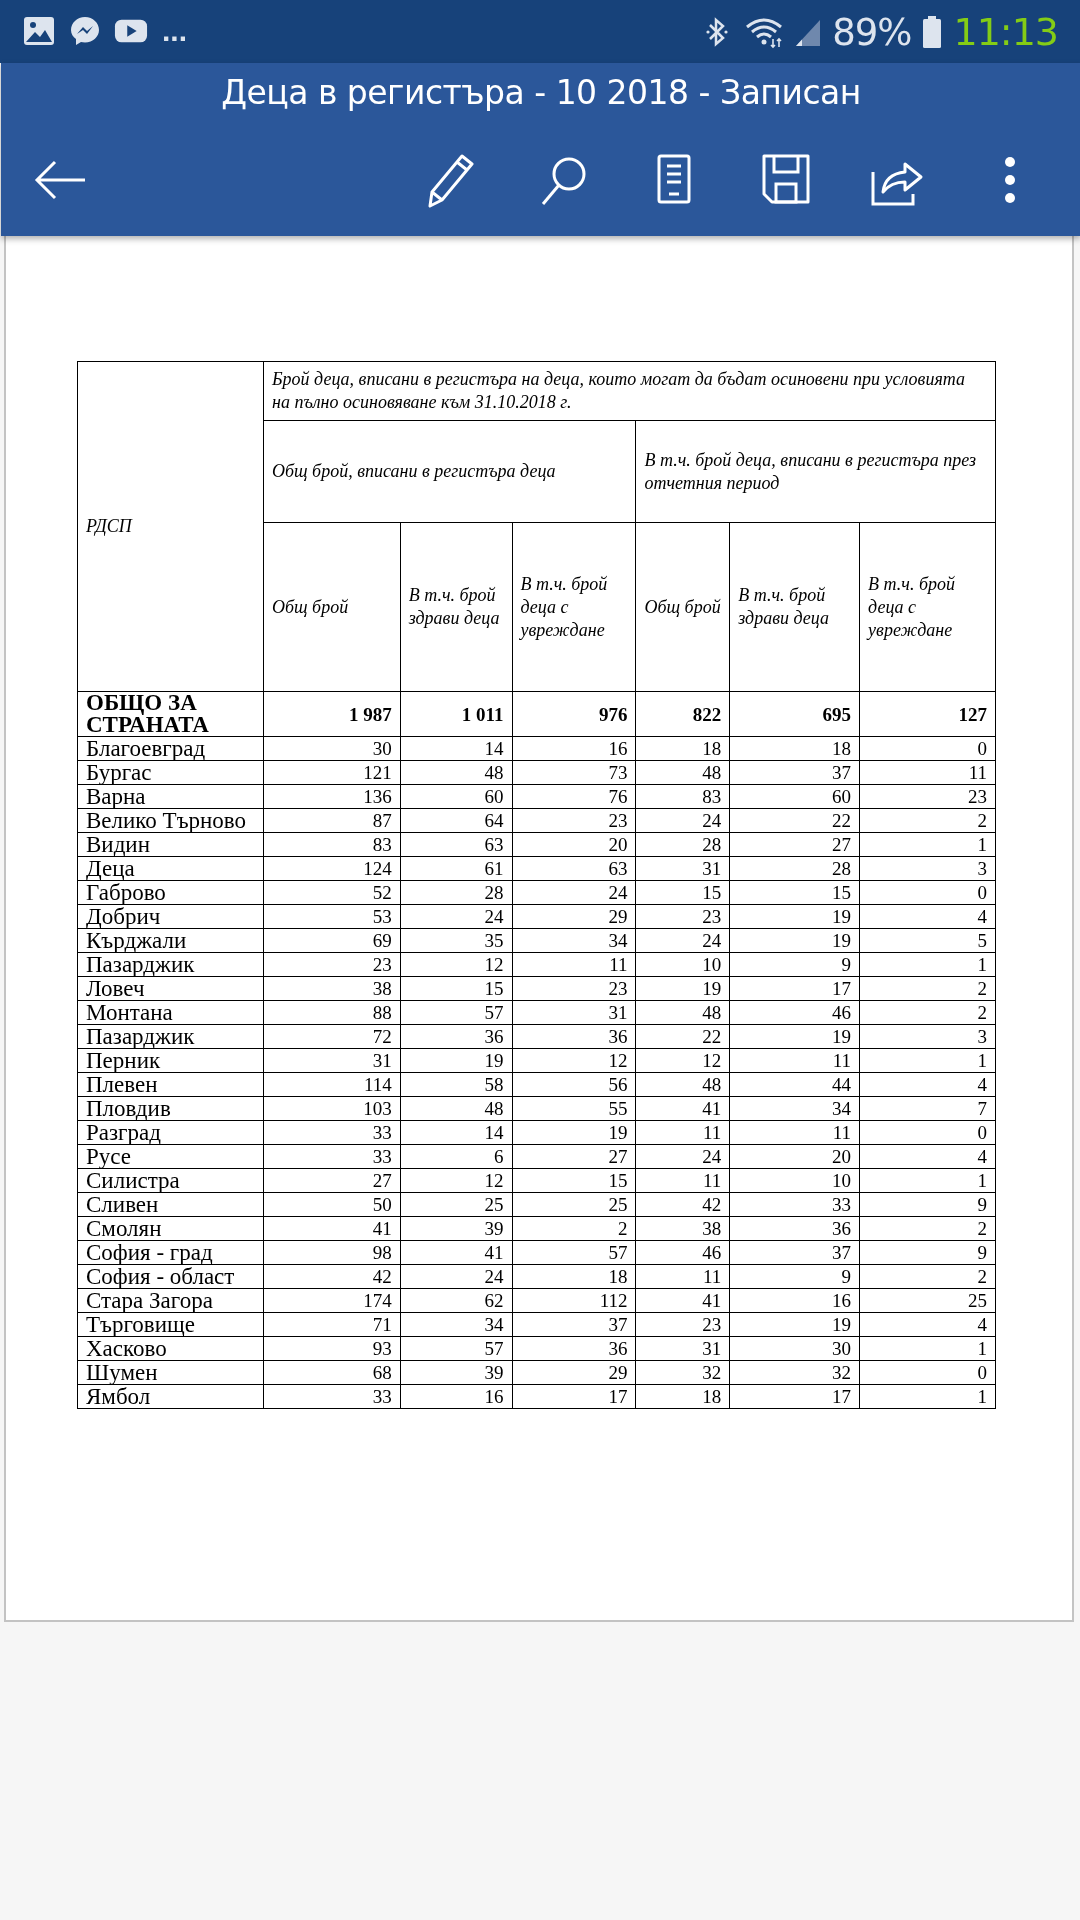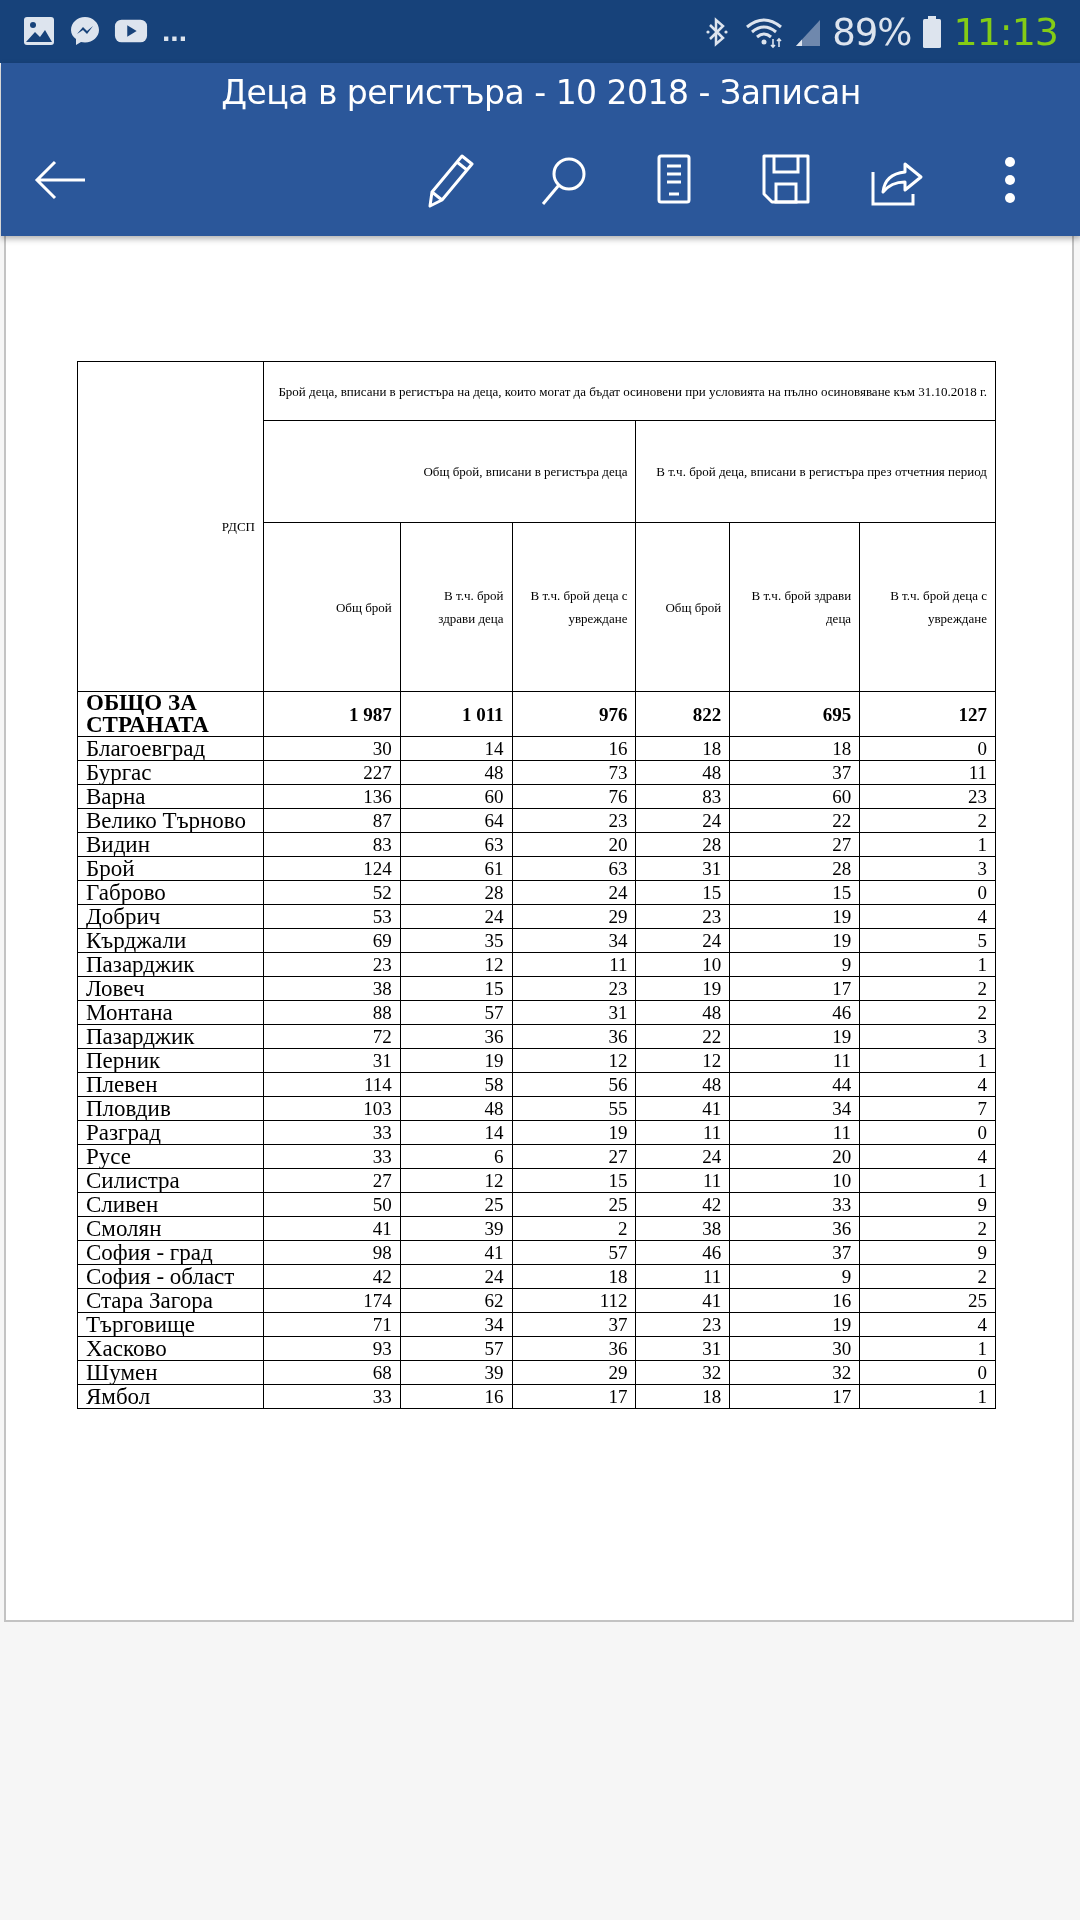--- a/index.html
+++ b/index.html
@@ -10,21 +10,21 @@
   .sb-dots { font-size:30px; font-weight:bold; color:#dde4ee; margin-left:2px; line-height:34px; }
   .sb-right { position:absolute; right:22px; top:10px; display:flex; align-items:center; gap:10px; }
   .sb-batt-text { font-size:37px; color:#dde4ee; font-family:"DejaVu Sans", sans-serif; letter-spacing:-1px; }
   .sb-time { font-size:38px; color:#84cc16; font-family:"DejaVu Sans", sans-serif; letter-spacing:-1px; }
   .appbar { position:absolute; left:1px; top:63px; width:1080px; height:173px; background:#2b579a; box-shadow:0 3px 6px rgba(0,0,0,0.3); z-index:2; }
   .doc-title { position:absolute; left:0; right:0; top:10px; text-align:center; color:#fff; font-size:33px; font-family:"DejaVu Sans", sans-serif; letter-spacing:-0.5px; }
   .tb { position:absolute; top:85px; width:64px; height:64px; display:flex; align-items:center; justify-content:center; }
   .page-area { position:absolute; left:4px; top:236px; width:1070px; height:1386px; background:#fff; border:2px solid #c3c3c3; border-top:none; box-sizing:border-box; }
   table.reg { position:absolute; left:77px; top:361px; width:919px; border-collapse:collapse; font-family:"Liberation Serif", serif; color:#000; }
   table.reg td, table.reg th { border:1px solid #000; padding:0 8px; }
-  table.reg th { font-weight:normal; font-size:13px; line-height:23px; text-align:right; }
+  table.reg th { font-weight:normal; font-size:18px; line-height:23px; text-align:left;font-style:italic; }
   th.maintitle { font-weight:bold; height:58px; }
   th.sub { height:101px; }
   th.col { height:168px; }
   td.name { text-align:left; font-size:23px; height:23px; line-height:23px; white-space:nowrap; }
   td.num { text-align:right; font-size:19px; height:23px; line-height:23px; }
   tr.total td { font-weight:bold; height:44px; }
   tr.total td.name { line-height:22px; white-space:normal; }
 </style>
 </head>
 <body>
@@ -177,21 +177,21 @@
         <td class="name">Благоевград</td>
         <td class="num">30</td>
         <td class="num">14</td>
         <td class="num">16</td>
         <td class="num">18</td>
         <td class="num">18</td>
         <td class="num">0</td>
       </tr>
       <tr>
         <td class="name">Бургас</td>
-        <td class="num">227</td>
+        <td class="num">121</td>
         <td class="num">48</td>
         <td class="num">73</td>
         <td class="num">48</td>
         <td class="num">37</td>
         <td class="num">11</td>
       </tr>
       <tr>
         <td class="name">Варна</td>
         <td class="num">136</td>
         <td class="num">60</td>
@@ -212,21 +212,21 @@
       <tr>
         <td class="name">Видин</td>
         <td class="num">83</td>
         <td class="num">63</td>
         <td class="num">20</td>
         <td class="num">28</td>
         <td class="num">27</td>
         <td class="num">1</td>
       </tr>
       <tr>
-        <td class="name">Брой</td>
+        <td class="name">Деца</td>
         <td class="num">124</td>
         <td class="num">61</td>
         <td class="num">63</td>
         <td class="num">31</td>
         <td class="num">28</td>
         <td class="num">3</td>
       </tr>
       <tr>
         <td class="name">Габрово</td>
         <td class="num">52</td>

